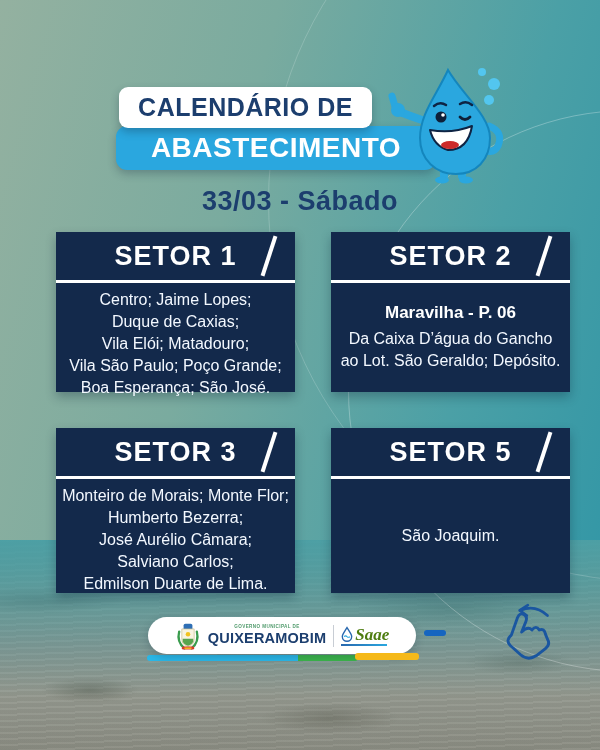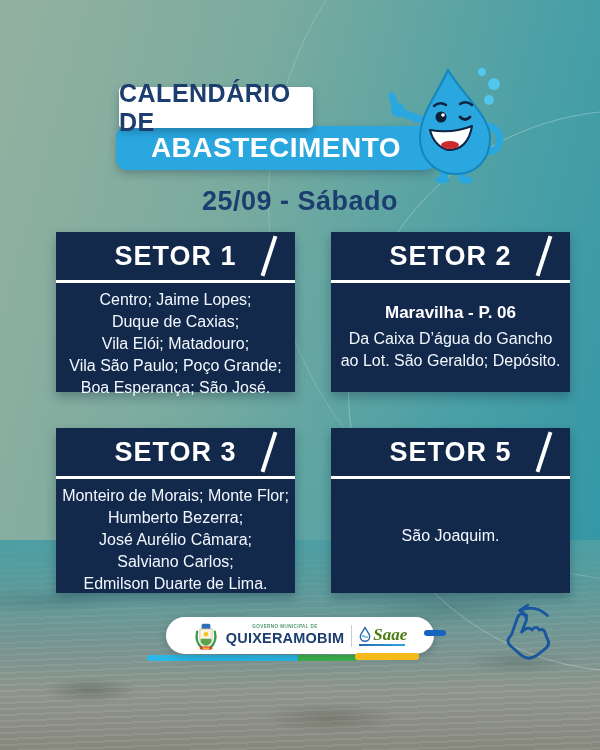--- a/index.html
+++ b/index.html
@@ -22,21 +22,21 @@
   }
   .bg-photo::after{
     content:"";position:absolute;inset:0;
     background:linear-gradient(180deg, rgba(75,160,166,.95) 0%, rgba(75,160,166,.55) 30%, rgba(110,150,140,.18) 75%, rgba(110,150,140,.10) 100%);
   }
   .arc{position:absolute;border-radius:50%;border:1.5px solid rgba(255,255,255,.28);}
   .arc1{width:560px;height:560px;right:-310px;top:110px;}
   .arc2{width:760px;height:760px;right:-430px;top:-180px;border-color:rgba(255,255,255,.18);}
   
   .badge-white{
-    position:absolute;left:119px;top:87px;width:194px;height:41px;border-radius:4px;
+    position:absolute;left:119px;top:87px;width:253px;height:41px;border-radius:9px;
     background:#fff;box-shadow:0 4px 9px rgba(20,40,60,.30);
     display:flex;align-items:center;justify-content:center;z-index:3;
   }
   .badge-white span{font-size:25px;font-weight:800;color:#1c3e6e;letter-spacing:.5px;}
   .badge-blue{
     position:absolute;left:116px;top:126px;width:320px;height:44px;border-radius:11px;
     background:#2aa7df;box-shadow:0 4px 9px rgba(20,40,60,.28);
     display:flex;align-items:center;justify-content:center;z-index:2;
   }
   .badge-blue span{font-size:28px;font-weight:800;color:#ffffff;letter-spacing:.5px;}
@@ -61,21 +61,21 @@
   .card-divider{height:3px;background:#ffffff;flex:0 0 3px;}
   .card-body{flex:1;display:flex;flex-direction:column;align-items:center;justify-content:center;padding:6px 6px;}
   .card-sub{color:#fff;font-size:17px;font-weight:800;margin-bottom:5px;}
   .card-sub:empty{display:none;margin:0;}
   .card-text{
     color:#f3f8ff;font-size:16px;line-height:1.38;text-align:center;
     white-space:pre-line;font-weight:500;
   }
   
   .pill{
-    position:absolute;left:166px;top:617px;width:268px;height:37px;border-radius:19px;
+    position:absolute;left:148px;top:617px;width:268px;height:37px;border-radius:19px;
     background:#ffffff;z-index:5;display:flex;align-items:center;justify-content:center;gap:7px;
     box-shadow:0 3px 8px rgba(20,40,60,.25);
   }
   .gov-block{display:flex;flex-direction:column;align-items:center;line-height:1;}
   .gov-label{font-size:4.6px;font-weight:700;color:#4f9a6b;letter-spacing:.4px;margin-bottom:1px;}
   .gov-city{font-size:14.5px;font-weight:800;color:#1c3e6e;letter-spacing:.2px;}
   .pill-divider{width:1px;height:22px;background:#c8cdd4;}
   .saae-block{display:flex;flex-direction:column;align-items:flex-start;}
   .saae-row{display:flex;align-items:center;gap:2px;}
   .saae-word{font-family:"Liberation Serif",serif;font-style:italic;font-weight:700;font-size:17px;color:#4d7c0f;line-height:1;}
@@ -124,21 +124,21 @@
 
     <path d="M48 44 q6 -5 12 -1" stroke="#0e2444" stroke-width="2.5" fill="none" stroke-linecap="round"></path>
     <path d="M74 42 q6 -4 12 1" stroke="#0e2444" stroke-width="2.5" fill="none" stroke-linecap="round"></path>
     <circle cx="55" cy="55" r="5.5" fill="#0e1f38"></circle>
     <circle cx="57" cy="53" r="1.8" fill="#ffffff"></circle>
     <path d="M74 55 q5 5 10 0" stroke="#0e1f38" stroke-width="2.8" fill="none" stroke-linecap="round"></path>
     <path d="M44 68 Q 66 72 86 64 Q 82 88 62 88 Q 48 84 44 68 Z" fill="#ffffff" stroke="#0e2444" stroke-width="2" stroke-linejoin="round"></path>
     <ellipse cx="64" cy="83" rx="9" ry="4" fill="#cc2a2a"></ellipse>
   </svg>
 
-  <div class="date">25/09 - Sábado</div>
+  <div class="date">33/03 - Sábado</div>
 
   <div class="grid">
 
     <div class="card">
       <div class="card-header">
         <span class="card-title">SETOR 1</span>
         <span class="slash"></span>
       </div>
       <div class="card-divider"></div>
       <div class="card-body">

